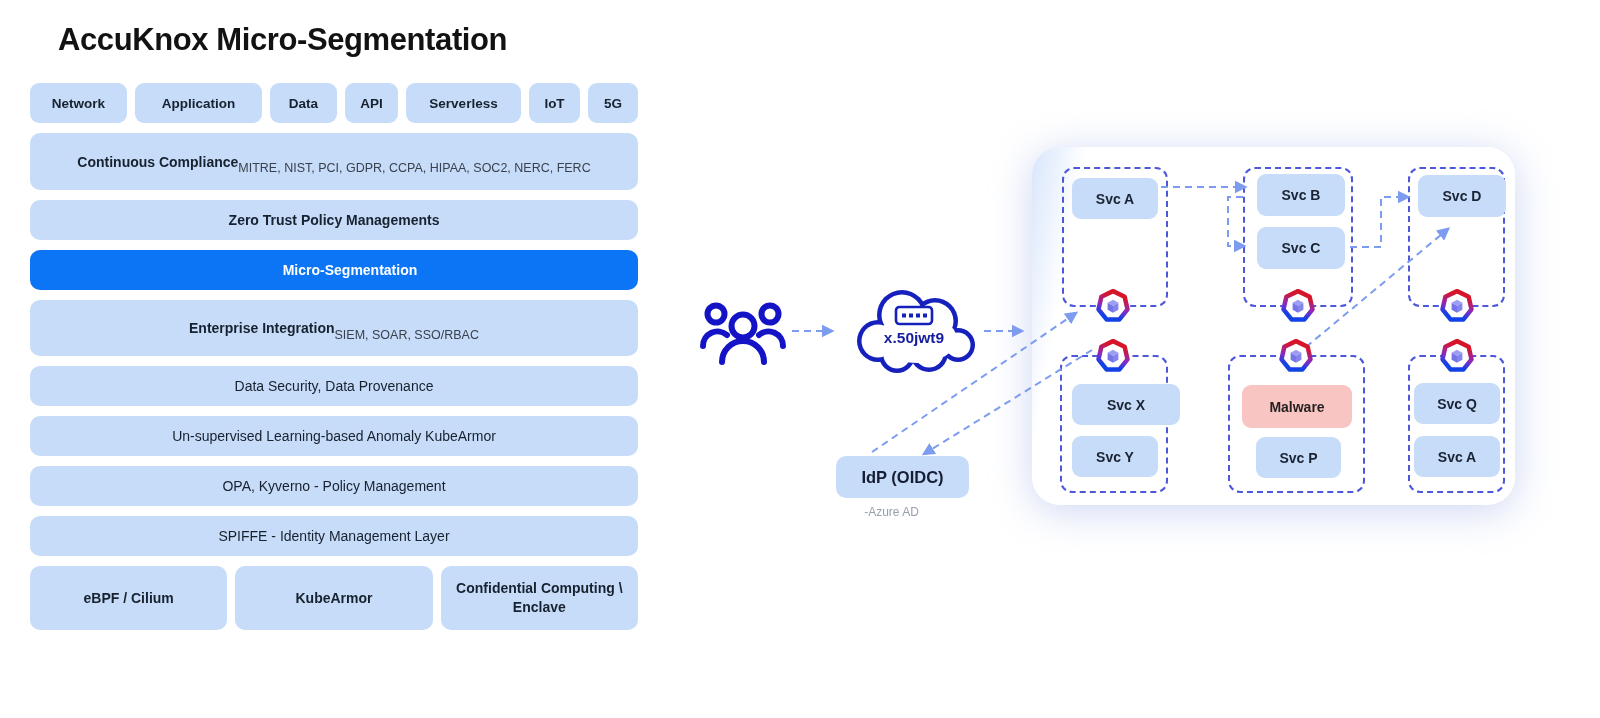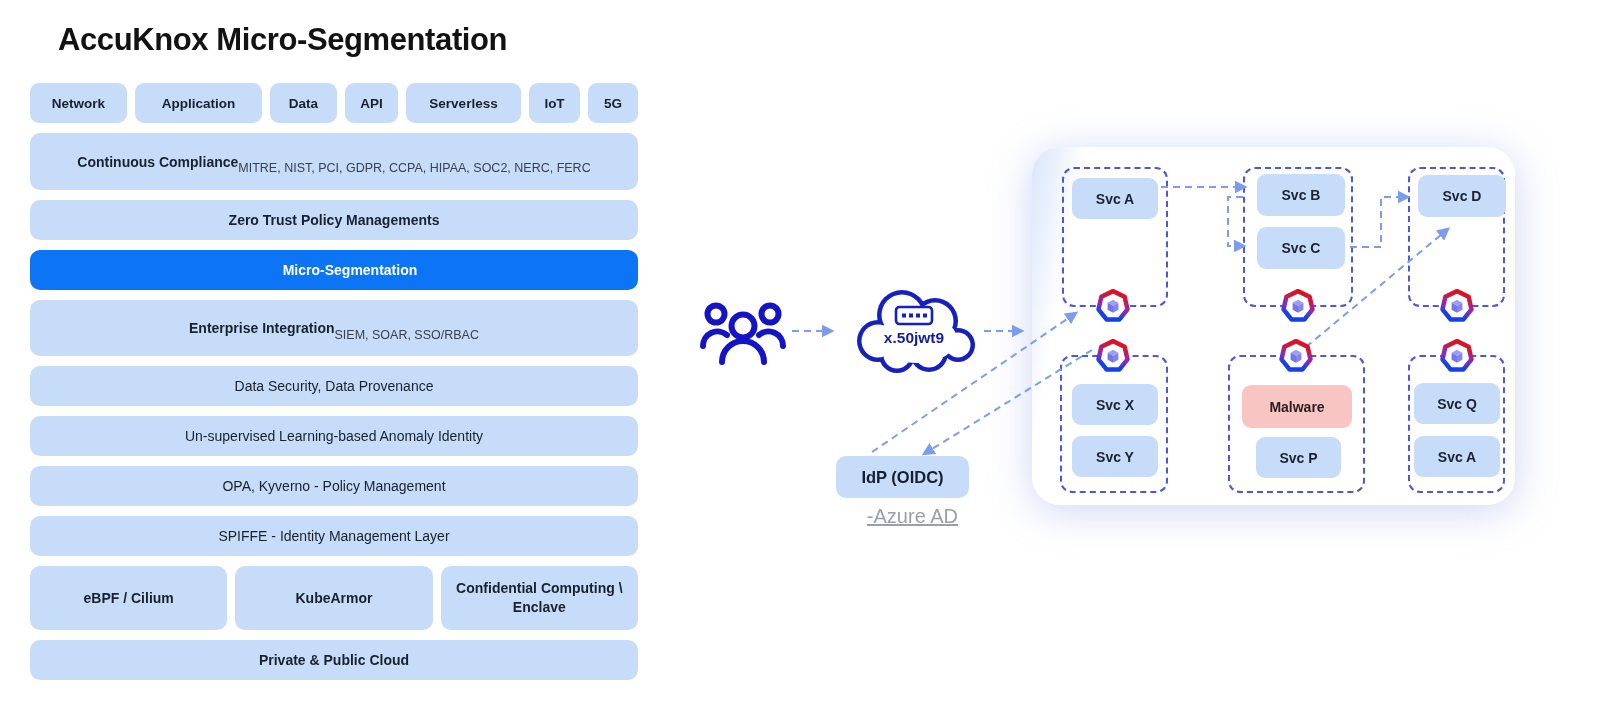--- a/index.html
+++ b/index.html
@@ -35,21 +35,21 @@
   .svc-chip { position:absolute; background:#c7dcf8; border-radius:9px; z-index:3;
     display:flex; align-items:center; justify-content:center; font-size:14px;
     font-weight:600; color:#1a2333; }
   .svc-chip.malware { background:#f8c5c2; color:#241f20; }
   .pod { position:absolute; width:36px; height:36px; z-index:5; }
   .overlay { position:absolute; left:0; top:0; z-index:4; pointer-events:none; }
   .idp-box { position:absolute; left:836px; top:456px; width:133px; height:42px;
     background:#c7dcf8; border-radius:10px; display:flex; align-items:center;
     justify-content:center; font-size:16.5px; font-weight:700; color:#151e33; }
   .idp-caption { position:absolute; left:825px; top:505px; width:133px;
-    text-align:right; font-size:20px; font-weight:500; color:#98a0ab;text-decoration:underline; }
+    text-align:center; font-size:12px; font-weight:500; color:#98a0ab; }
   .cloud-svg { position:absolute; left:842px; top:279px; z-index:2; }
   .users-svg { position:absolute; left:700px; top:299px; z-index:2; }
 </style>
 </head>
 <body>
 
 <div id="app">
 
   <div class="title">AccuKnox Micro-Segmentation</div>
 
@@ -79,44 +79,41 @@
 
     <div class="layer h56">
       <div class="lbl">Enterprise Integration</div>
       <div class="sub">SIEM, SOAR, SSO/RBAC</div>
     </div>
 
     <div class="layer h40 thin">
       <div class="lbl">Data Security, Data Provenance</div>
     </div>
     <div class="layer h40 thin">
-      <div class="lbl">Un-supervised Learning-based Anomaly Identity</div>
+      <div class="lbl">Un-supervised Learning-based Anomaly KubeArmor</div>
     </div>
     <div class="layer h40 thin">
       <div class="lbl">OPA, Kyverno - Policy Management</div>
     </div>
     <div class="layer h40 thin">
       <div class="lbl">SPIFFE - Identity Management Layer</div>
     </div>
 
     <div class="runtime-row">
       <div class="layer">
         <div class="lbl">eBPF / Cilium</div>
       </div>
       <div class="layer">
         <div class="lbl">KubeArmor</div>
       </div>
       <div class="layer">
         <div class="lbl">Confidential Computing \ Enclave</div>
       </div>
     </div>
 
-    <div class="layer h40">
-      <div class="lbl">Private &amp; Public Cloud</div>
-    </div>
   </div>
 
   <svg width="0" height="0" style="position:absolute" aria-hidden="true">
     <defs>
       <linearGradient id="podGrad" x1="0.55" y1="0" x2="0.25" y2="1">
         <stop offset="0.15" stop-color="#d6152b"></stop>
         <stop offset="0.55" stop-color="#8a2bbf"></stop>
         <stop offset="0.85" stop-color="#1341e8"></stop>
       </linearGradient>
       <marker id="arr" viewBox="0 0 10 10" refX="8" refY="5" markerWidth="6.5" markerHeight="6.5" orient="auto-start-reverse">
@@ -175,21 +172,21 @@
   <div class="group-box" style="left:1243px; top:167px; width:110px; height:140px;"></div>
   <div class="group-box" style="left:1408px; top:167px; width:97px;  height:140px;"></div>
   <div class="group-box" style="left:1060px; top:355px; width:108px; height:138px;"></div>
   <div class="group-box" style="left:1228px; top:355px; width:137px; height:138px;"></div>
   <div class="group-box" style="left:1408px; top:355px; width:97px;  height:138px;"></div>
 
   <div class="svc-chip" style="left:1072px; top:178px; width:86px;  height:41px;">Svc A</div>
   <div class="svc-chip" style="left:1257px; top:174px; width:88px;  height:42px;">Svc B</div>
   <div class="svc-chip" style="left:1257px; top:227px; width:88px;  height:42px;">Svc C</div>
   <div class="svc-chip" style="left:1418px; top:175px; width:88px;  height:42px;">Svc D</div>
-  <div class="svc-chip" style="left:1072px; top:384px; width:86px;  height:41px;">Svc X</div>
+  <div class="svc-chip" style="left:1072px; top:384px; width:108px;  height:41px;">Svc X</div>
   <div class="svc-chip" style="left:1072px; top:436px; width:86px;  height:41px;">Svc Y</div>
   <div class="svc-chip malware" style="left:1242px; top:385px; width:110px; height:43px;">Malware</div>
   <div class="svc-chip" style="left:1256px; top:437px; width:85px;  height:41px;">Svc P</div>
   <div class="svc-chip" style="left:1414px; top:383px; width:86px;  height:41px;">Svc Q</div>
   <div class="svc-chip" style="left:1414px; top:436px; width:86px;  height:41px;">Svc A</div>
 
   <svg class="overlay" width="1600" height="718">
     <g fill="none" stroke="#7d9cf0" stroke-width="2" stroke-dasharray="7 5">
       <path d="M792,331 H832" marker-end="url(#arr)"></path>
       <path d="M984,331 H1022" marker-end="url(#arr)"></path>

